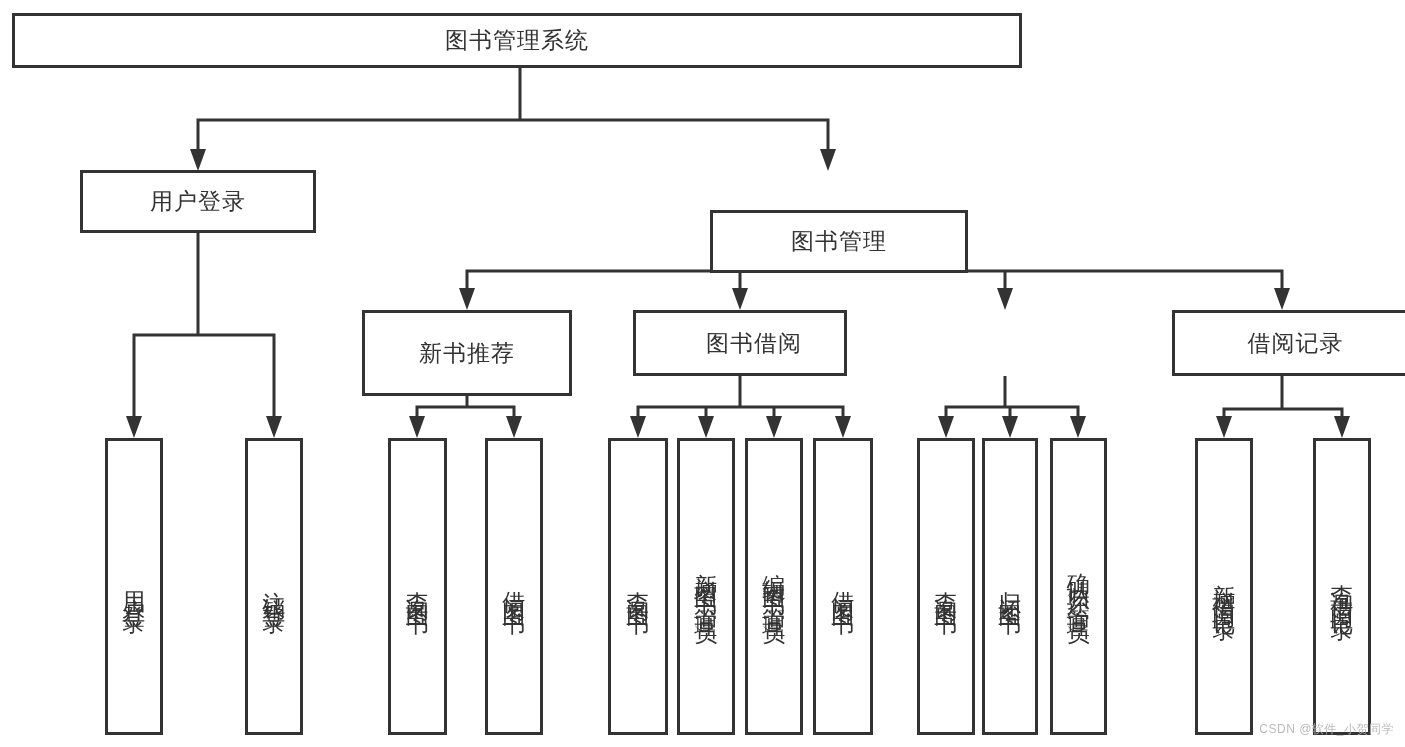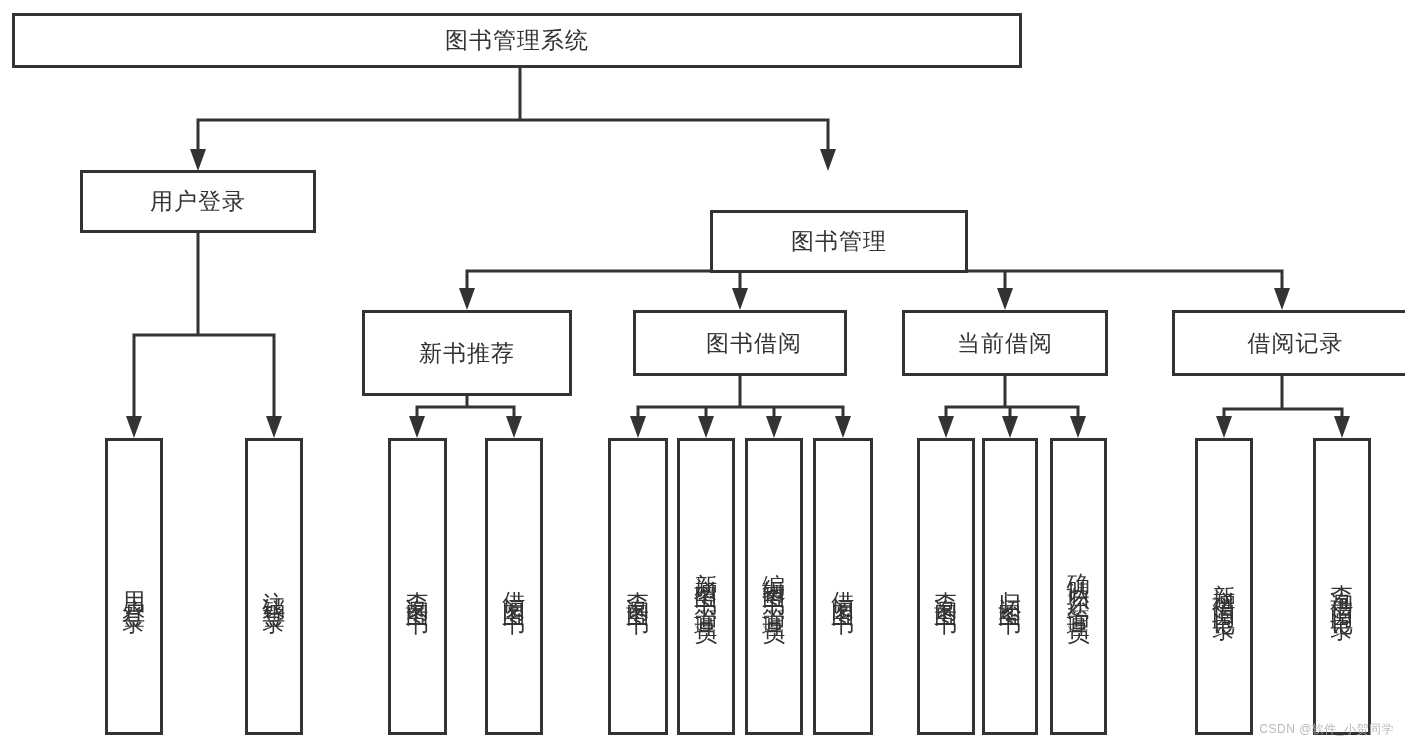--- a/index.html
+++ b/index.html
@@ -96,23 +96,20 @@
   <div class="box h" style="left:710px; top:170px; width:258px; height:63px;margin-top:40px;">
     <span class="label">图书管理</span>
   </div>
 
   <div class="box h" style="left:362px; top:310px; width:210px; height:86px;">
     <span class="label">新书推荐</span>
   </div>
   <div class="box h" style="left:633px; top:310px; width:214px; height:66px;padding-left:28px;">
     <span class="label">图书借阅</span>
   </div>
-  <div class="box h" style="left:902px; top:310px; width:206px; height:66px;">
-    <span class="label">当前借阅</span>
-  </div>
   <div class="box h" style="left:1172px; top:310px; width:247px; height:66px;">
     <span class="label">借阅记录</span>
   </div>
 
   <div class="box v" style="left:105px; top:438px; width:58px; height:297px;">
     <span class="label">用户登录</span>
   </div>
   <div class="box v" style="left:245px; top:438px; width:58px; height:297px;">
     <span class="label">注销登录</span>
   </div>

